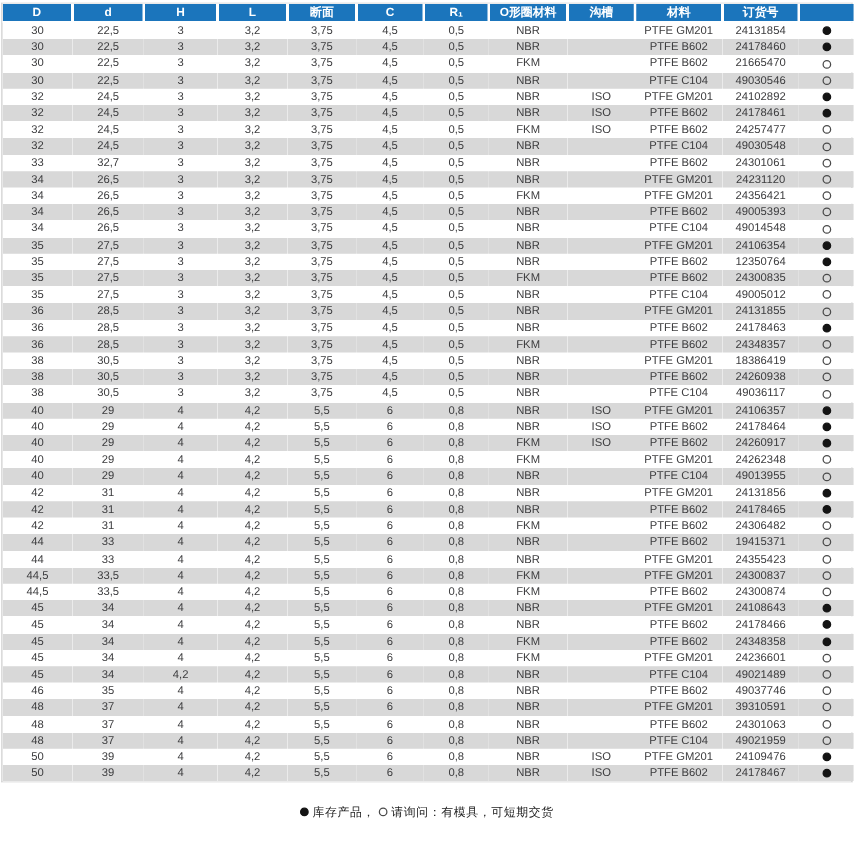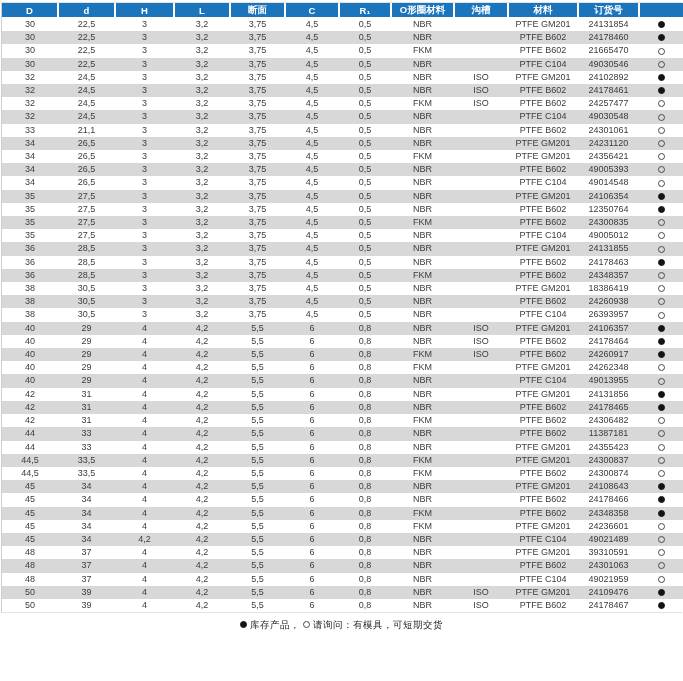--- a/index.html
+++ b/index.html
@@ -37,21 +37,21 @@
   }
   tbody tr:nth-child(even){background:var(--row-alt);}
   tbody tr:nth-child(odd){background:#ffffff;}
   .dot{
     display:inline-block;width:7px;height:7px;border-radius:50%;
     box-sizing:border-box;vertical-align:middle;
   }
   .dot.filled{background:#141414;border:1px solid #141414;}
   .dot.hollow{background:transparent;border:1.2px solid #4a4a4a;}
   .footer{
-    margin-top:6px;text-align:center;font-size:9.5px;color:#222;
+    margin-top:18px;text-align:center;font-size:9.5px;color:#222;
     letter-spacing:0.5px;
   }
   .footer .dot{margin:0 3px 2px 0;}
 </style>
 </head>
 <body>
 
 <div class="page">
   <div class="table-wrap">
     <table>
@@ -193,21 +193,21 @@
             <td>4,5</td>
             <td>0,5</td>
             <td>NBR</td>
             <td></td>
             <td>PTFE C104</td>
             <td>49030548</td>
             <td><span class="dot hollow"></span></td>
           </tr>
           <tr>
             <td>33</td>
-            <td>21,1</td>
+            <td>32,7</td>
             <td>3</td>
             <td>3,2</td>
             <td>3,75</td>
             <td>4,5</td>
             <td>0,5</td>
             <td>NBR</td>
             <td></td>
             <td>PTFE B602</td>
             <td>24301061</td>
             <td><span class="dot hollow"></span></td>
@@ -398,21 +398,21 @@
             <td>38</td>
             <td>30,5</td>
             <td>3</td>
             <td>3,2</td>
             <td>3,75</td>
             <td>4,5</td>
             <td>0,5</td>
             <td>NBR</td>
             <td></td>
             <td>PTFE C104</td>
-            <td>26393957</td>
+            <td>49036117</td>
             <td><span class="dot hollow"></span></td>
           </tr>
           <tr>
             <td>40</td>
             <td>29</td>
             <td>4</td>
             <td>4,2</td>
             <td>5,5</td>
             <td>6</td>
             <td>0,8</td>
@@ -524,21 +524,21 @@
             <td>44</td>
             <td>33</td>
             <td>4</td>
             <td>4,2</td>
             <td>5,5</td>
             <td>6</td>
             <td>0,8</td>
             <td>NBR</td>
             <td></td>
             <td>PTFE B602</td>
-            <td>11387181</td>
+            <td>19415371</td>
             <td><span class="dot hollow"></span></td>
           </tr>
           <tr>
             <td>44</td>
             <td>33</td>
             <td>4</td>
             <td>4,2</td>
             <td>5,5</td>
             <td>6</td>
             <td>0,8</td>
@@ -637,20 +637,34 @@
             <td>34</td>
             <td>4,2</td>
             <td>4,2</td>
             <td>5,5</td>
             <td>6</td>
             <td>0,8</td>
             <td>NBR</td>
             <td></td>
             <td>PTFE C104</td>
             <td>49021489</td>
+            <td><span class="dot hollow"></span></td>
+          </tr>
+          <tr>
+            <td>46</td>
+            <td>35</td>
+            <td>4</td>
+            <td>4,2</td>
+            <td>5,5</td>
+            <td>6</td>
+            <td>0,8</td>
+            <td>NBR</td>
+            <td></td>
+            <td>PTFE B602</td>
+            <td>49037746</td>
             <td><span class="dot hollow"></span></td>
           </tr>
           <tr>
             <td>48</td>
             <td>37</td>
             <td>4</td>
             <td>4,2</td>
             <td>5,5</td>
             <td>6</td>
             <td>0,8</td>

